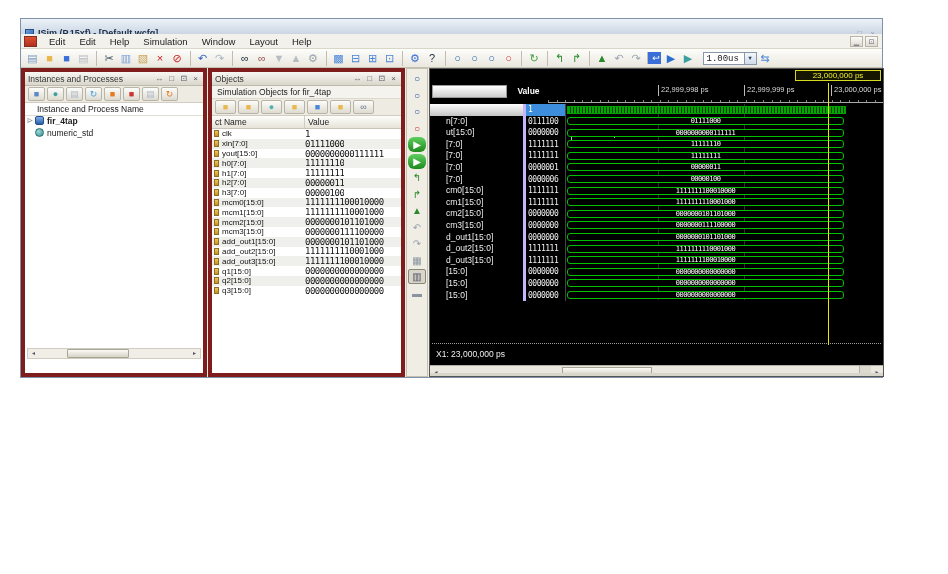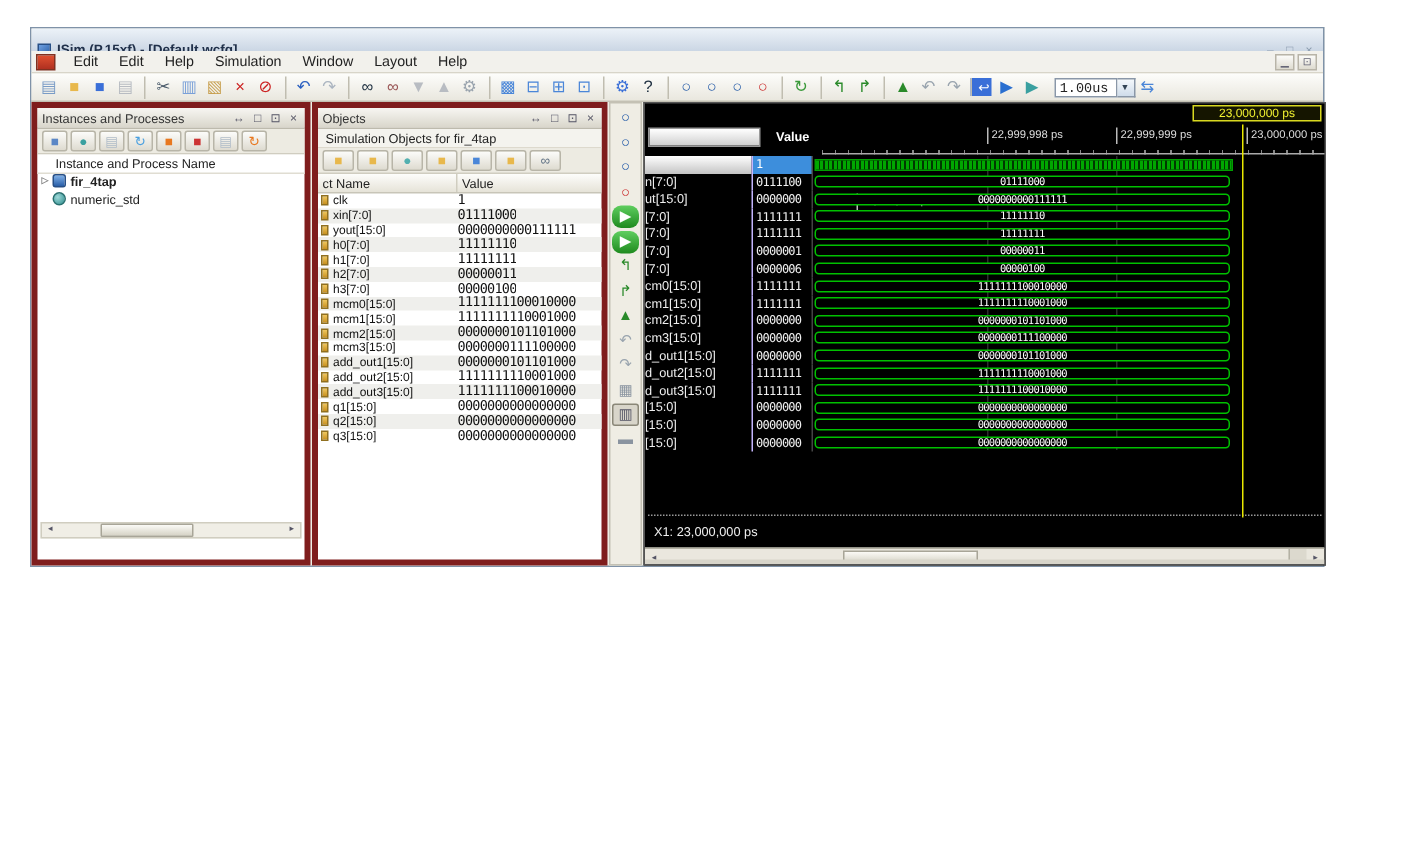--- a/index.html
+++ b/index.html
@@ -101,22 +101,22 @@
   #ruler { position:absolute; left:118px; top:29px; width:337px; height:5px;
     border-bottom:1px solid #aaa;
     background:repeating-linear-gradient(90deg,#888 0 1px,transparent 1px 8.6px);
     background-size:100% 3px; background-position:0 2px; background-repeat:no-repeat; }
   .tick { position:absolute; top:16px; height:11px; border-left:1px solid #bbb;
     padding-left:2px; color:#ddd; font-size:7.5px; white-space:nowrap; }
   .tick:nth-of-type(1){ left:141px;margin-top:44px; } .tick:nth-of-type(2){ left:228px; }
   .tick:nth-of-type(3){ left:314px; } .tick:nth-of-type(4){ left:401px; }
   #wrows { position:absolute; left:0; top:35px; right:0; }
   .wrow { display:flex; height:11.6px; }
-  .wrow .wname { width:72px; color:#eee; font-size:8.5px; line-height:11px;
-    padding-left:0; white-space:nowrap; overflow:hidden; border-right:1px solid #c4b5fd; }
+  .wrow .wname { width:96px; color:#eee; font-size:8.5px; line-height:11px;
+    padding-left:16px; white-space:nowrap; overflow:hidden; border-right:3px solid #c4b5fd; }
   .wrow .wval { width:40px; color:#eee; font-family:"DejaVu Sans Mono", monospace;
     font-size:8px; letter-spacing:-0.5px; line-height:11px; padding-left:2px;
     white-space:nowrap; overflow:hidden; border-right:1px solid #444; }
   .wrow .wwave { position:relative; flex:1; }
   .wrow .bar { position:absolute; left:1px; top:1.5px; width:277px; height:8px;
     border:1px solid #00c000; border-radius:3px; background:#000;
     text-align:center; color:#fff; font-family:"DejaVu Sans Mono", monospace;
     font-size:7px; letter-spacing:-0.5px; line-height:7px; overflow:hidden; }
   .wrow.clock .bar { width:279px; border-radius:0; border-color:#00a000;
     background:repeating-linear-gradient(90deg,#00a800 0 2px,#003800 2px 3px); }

